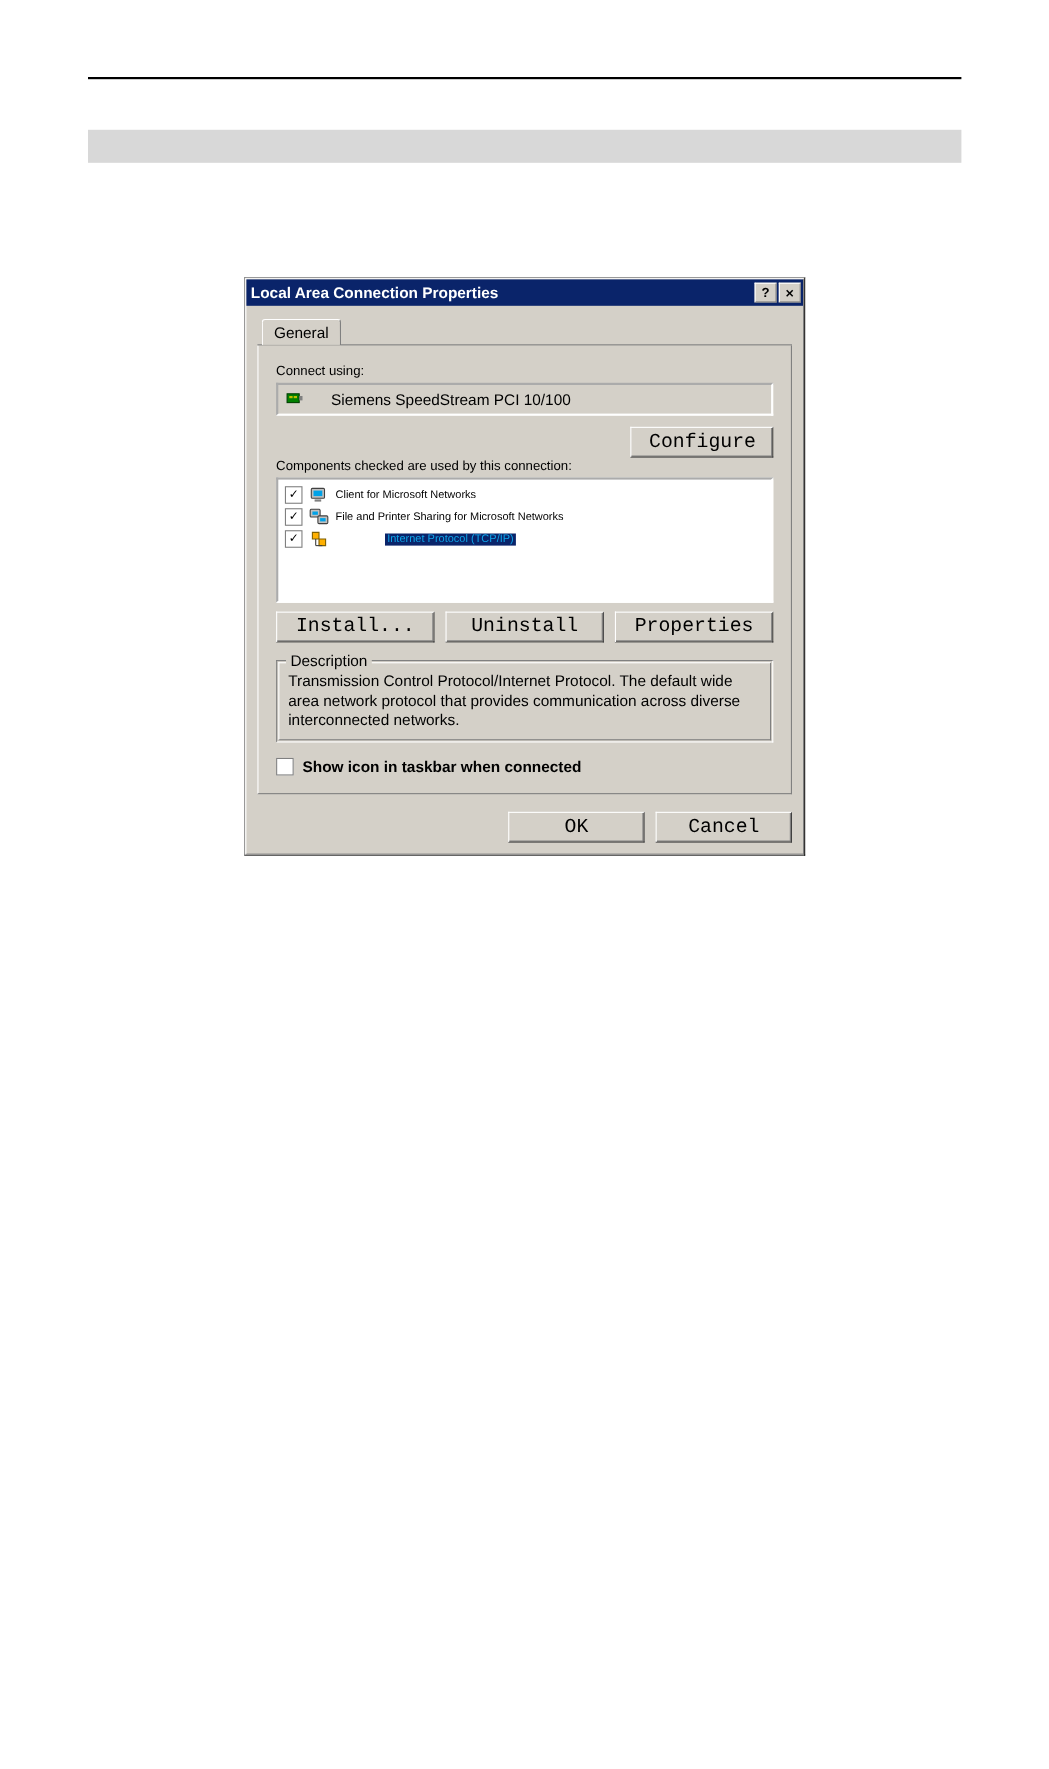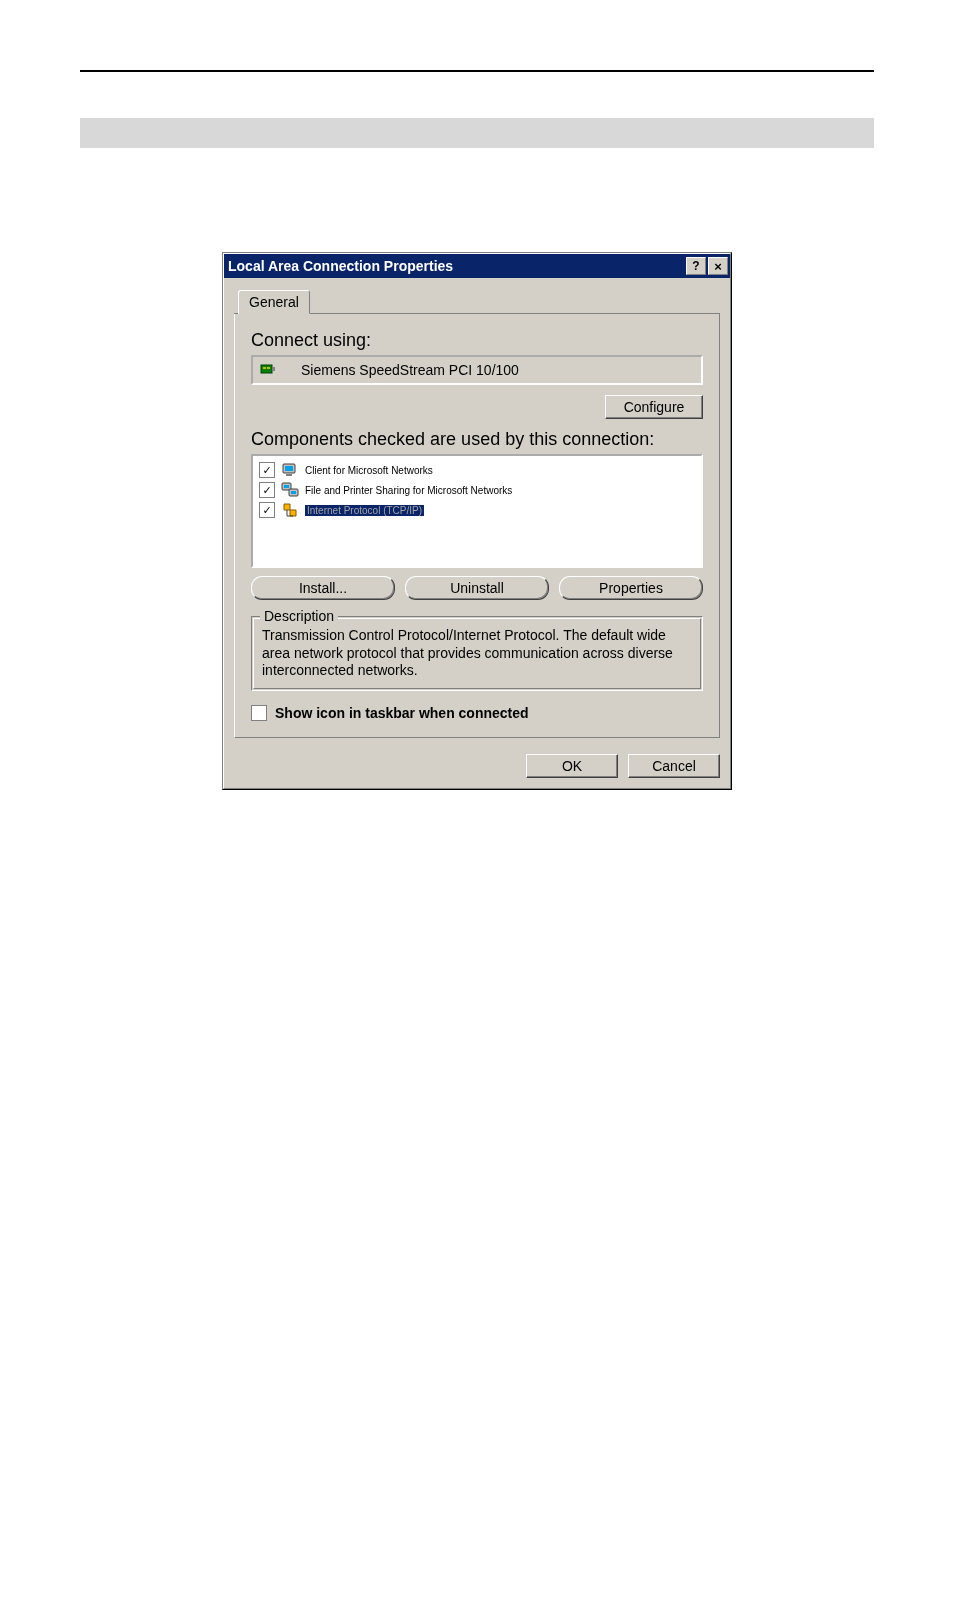--- a/index.html
+++ b/index.html
@@ -14,32 +14,32 @@
   .titlebar-text{flex:1;}
   .tb-btn{width:18px;height:16px;background:#d4d0c8;border:1px solid #fff;border-right-color:#808080;border-bottom-color:#808080;margin-left:2px;display:flex;align-items:center;justify-content:center;color:#000;font-size:12px;font-weight:bold;line-height:1;}
   .tb-btn.close{font-size:13px;}
 
   .body-area{padding:10px 10px 10px 10px;}
 
   .tabstrip{border-bottom:1px solid #808080;display:flex;align-items:flex-end;height:25px;position:relative;}
   .tab{background:#d4d0c8;border:1px solid #fff;border-right-color:#808080;border-top-left-radius:3px;border-top-right-radius:3px;padding:3px 10px;margin-left:4px;position:relative;top:1px;border-bottom-color:#d4d0c8;font-size:14px;}
   .tab-body{border:1px solid #fff;border-right-color:#808080;border-bottom-color:#808080;border-top:none;padding:16px 16px 16px 16px;}
 
-  .lbl{margin-bottom:4px;font-size:18px;}
+  .lbl{margin-bottom:4px;font-size:12px;}
   .sunken{border:2px inset #fff;background:#d4d0c8;padding:4px 6px;display:flex;align-items:center;gap:24px;}
 
-  .btn{border:1px solid #fff;border-right-color:#404040;border-bottom-color:#404040;background:#d4d0c8;padding:3px 0;width:96px;text-align:center;font-size:14px;box-shadow:inset -1px -1px 0 #808080, inset 1px 1px 0 #d4d0c8;}
+  .btn{border:1px solid #fff;border-right-color:#404040;border-bottom-color:#404040;background:#d4d0c8;padding:3px 16px;width:96px;text-align:center;font-size:18px;box-shadow:inset -1px -1px 0 #808080, inset 1px 1px 0 #d4d0c8;font-family:Liberation Mono, monospace;}
   .btn-row{display:flex;gap:10px;justify-content:space-between;margin-top:8px;}
-  .btn-row .btn{flex:1;border-radius:11px;}
+  .btn-row .btn{flex:1;}
 
   .right-align{display:flex;justify-content:flex-end;margin-top:10px;}
 
   .listbox{border:2px inset #fff;background:#fff;padding:4px 4px;height:102px;}
   .li-row{display:flex;align-items:center;gap:6px;padding:1px 2px;font-size:10px;}
-  .li-row.sel .li-text{background:#0a246a;color:#a3a3a3;padding:0 2px;}
+  .li-row.sel .li-text{background:#0a246a;color:#0ea5e9;padding:0 2px;margin-left:45px;}
   .chk{width:14px;height:14px;border:1px solid #808080;background:#fff;display:inline-flex;align-items:center;justify-content:center;font-size:11px;line-height:1;}
   .chk.checked::after{content:"✓";}
   .ico{width:18px;height:18px;display:inline-flex;align-items:center;justify-content:center;}
   .ico svg{width:18px;height:18px;}
 
   .groupbox{border:1px solid #808080;border-right-color:#fff;border-bottom-color:#fff;margin-top:16px;padding:10px 26px 10px 10px;position:relative;}
   .groupbox::before{content:"";position:absolute;inset:1px;border:1px solid #fff;border-right-color:#808080;border-bottom-color:#808080;pointer-events:none;}
   .group-legend{position:absolute;top:-9px;left:8px;background:#d4d0c8;padding:0 4px;font-size:14px;}
   .desc-text{font-size:14px;position:relative;z-index:1;line-height:1.25;}
 
@@ -81,21 +81,21 @@
                   <rect x="13" y="6" width="3" height="4" fill="#808080"></rect>
                 </svg>
             </span>
             <span>Siemens SpeedStream PCI 10/100</span>
           </div>
 
           <div class="right-align">
             <div class="btn">Configure</div>
           </div>
 
-          <div class="lbl" style="margin-top:10px;">Components checked are used by this connection:</div>
+          <div class="lbl" style="">Components checked are used by this connection:</div>
 
           <div class="listbox">
             <div class="li-row">
               <span class="chk checked"></span>
               <span class="ico net-icon">
                 <svg viewBox="0 0 18 18">
                     <rect x="2" y="3" width="12" height="9" rx="1" fill="#c0c0c0" stroke="#404040"></rect>
                     <rect x="4" y="5" width="8" height="5" fill="#00a2e8"></rect>
                     <rect x="5" y="13" width="6" height="2" fill="#808080"></rect>
                   </svg>

